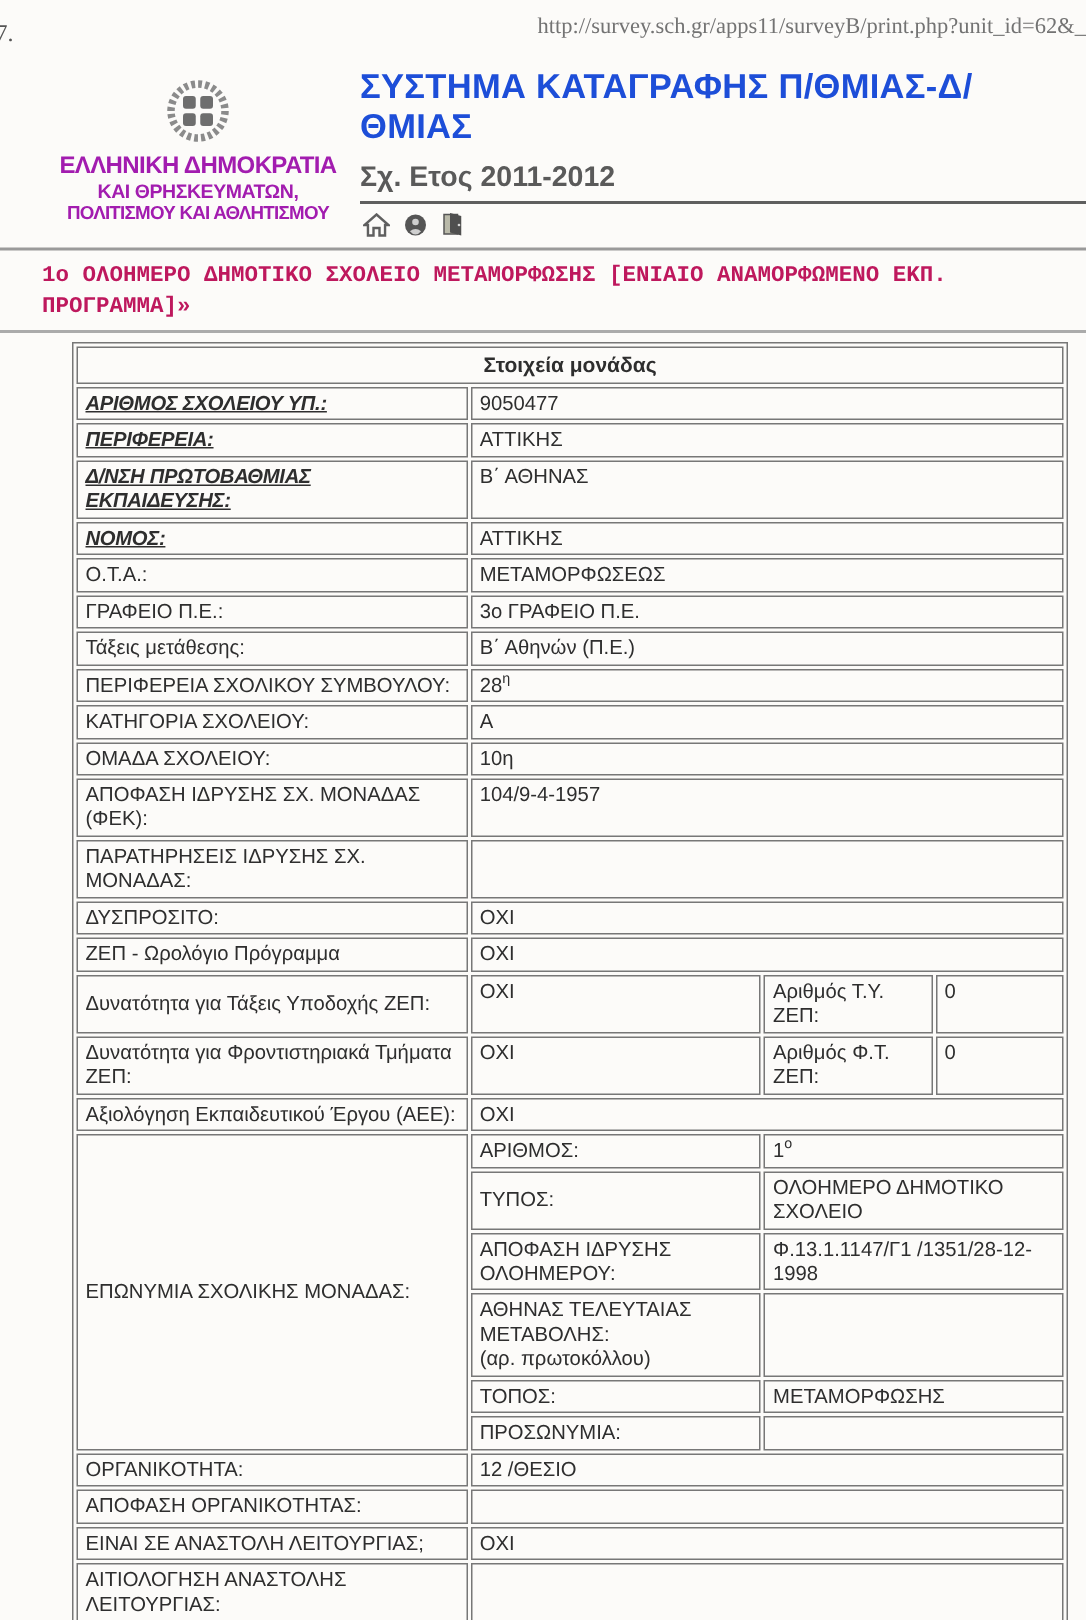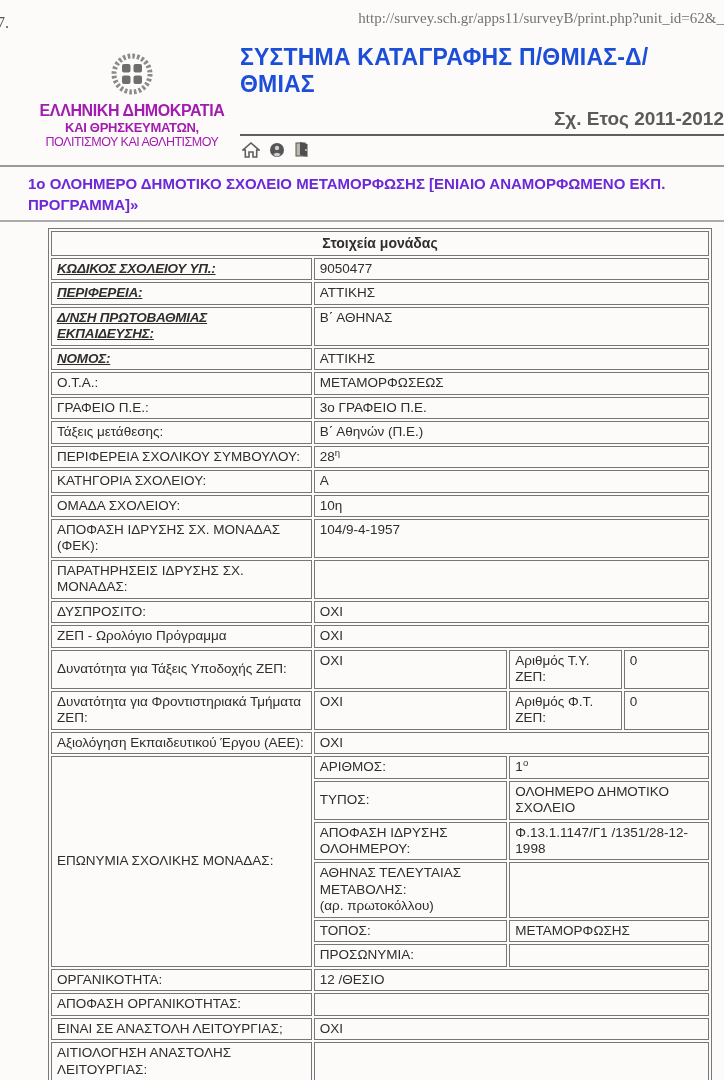--- a/index.html
+++ b/index.html
@@ -22,35 +22,35 @@
     font-family:"Liberation Serif","DejaVu Serif",serif;
     font-size:15px; color:#737373; white-space:nowrap;
   }
   
   .masthead { display:flex; padding:14px 0 0 30px; }
   .ministry { width:204px; text-align:center; color:#a21caf; }
   .emblem { display:block; margin:0 auto 4px auto; }
   .ministry .l1 { font-size:16px; font-weight:bold; letter-spacing:-0.4px; white-space:nowrap; }
   .ministry .l2 { font-size:14.5px; font-weight:bold; letter-spacing:-0.3px; white-space:nowrap; }
   .ministry .l3 { font-size:13px;   font-weight:bold; letter-spacing:-0.3px; white-space:nowrap; }
-  .ministry .l4 { font-size:12.5px; font-weight:normal; letter-spacing:-0.5px; white-space:nowrap; }
+  .ministry .l4 { font-size:12.5px; font-weight:bold; letter-spacing:-0.5px; white-space:nowrap; }
   .app-head { flex:1; padding-left:6px; margin-top:-6px; }
   .app-title {
     font-size:23px; font-weight:bold; color:#1d4ed8;
     line-height:1.18; letter-spacing:0.2px; max-width:480px;
   }
-  .year-wrap { border-bottom:2px solid #5f5f5f; padding:10px 0 4px 0;text-align:right; }
+  .year-wrap { border-bottom:2px solid #5f5f5f; padding:10px 0 4px 0; }
   .school-year { font-size:19px; font-weight:bold; color:#5a5a5a; }
   .icon-row { display:flex; gap:9px; align-items:center; padding:5px 0 2px 2px; }
   .icon-row svg { display:block; }
   .rule1 { border:none; border-top:2px solid #9a9a9a; margin-top:5px; }
   .rule2 { border:none; border-top:2px solid #ababab; margin-top:4px; }
   .school-title {
-    font-size:15px; font-weight:bold; color:#6d28d9;
-    line-height:1.35; margin:7px 0 5px 28px; max-width:645px;
+    font-size:15px; font-weight:bold; color:#be185d;
+    line-height:1.35; margin:7px 0 5px 28px; max-width:645px;font-family:Liberation Mono, monospace;
   }
   
   table.unit {
     margin:6px 0 0 48px;
     width:664px;
     border-collapse:separate;
     border-spacing:2px;
     border:1px solid #777;
     background:#fcfbf9;
     table-layout:fixed;
@@ -127,21 +127,21 @@
       <col style="width:193px">
       <col style="width:112px">
       <col style="width:85px">
   </colgroup>
   <tbody>
   <tr>
         <th class="hdr" colspan="4">Στοιχεία μονάδας</th>
       </tr>
 
   <tr>
-        <td class="lbl emph">ΚΩΔΙΚΟΣ ΣΧΟΛΕΙΟΥ ΥΠ.:</td>
+        <td class="lbl emph">ΑΡΙΘΜΟΣ ΣΧΟΛΕΙΟΥ ΥΠ.:</td>
         <td class="val" colspan="3">9050477</td>
       </tr>
   <tr>
         <td class="lbl emph">ΠΕΡΙΦΕΡΕΙΑ:</td>
         <td class="val" colspan="3">ΑΤΤΙΚΗΣ</td>
       </tr>
   <tr>
         <td class="lbl emph">Δ/ΝΣΗ ΠΡΩΤΟΒΑΘΜΙΑΣ ΕΚΠΑΙΔΕΥΣΗΣ:</td>
         <td class="val" colspan="3">Β΄ ΑΘΗΝΑΣ</td>
       </tr>

